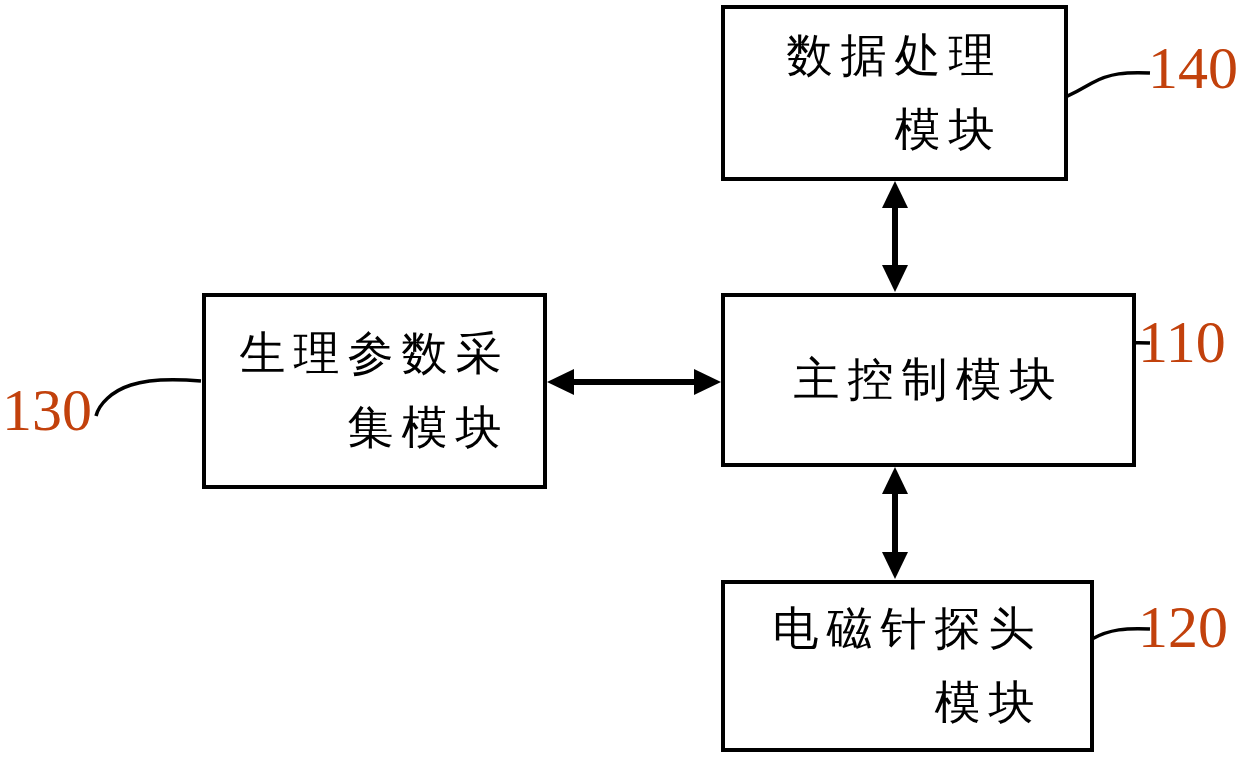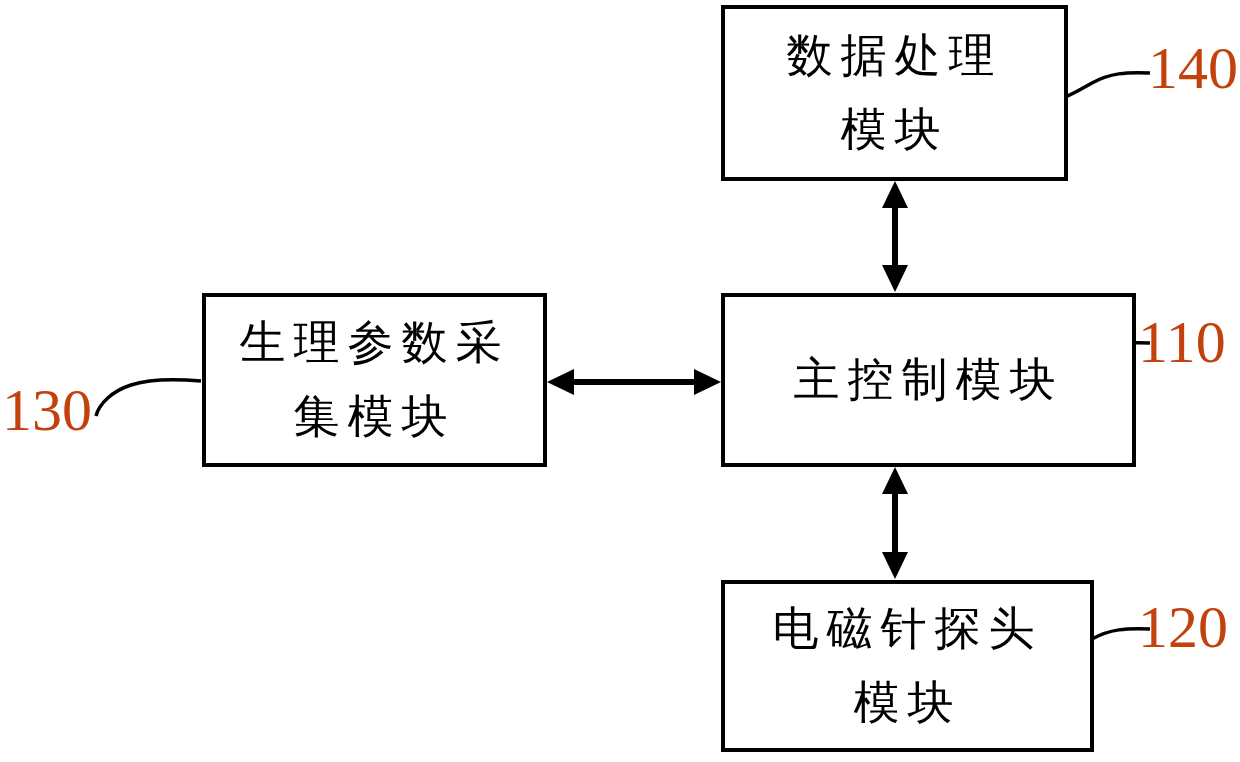--- a/index.html
+++ b/index.html
@@ -23,33 +23,33 @@
     height: 762px;
   }
   .module-box {
     position: absolute;
     box-sizing: border-box;
     border: 4px solid #000000;
     background: #ffffff;
     display: flex;
     align-items: center;
     justify-content: center;
-    text-align: center;
+    text-align: right;
   }
   .module-box .module-label {
     font-size: 46px;
     line-height: 74px;
     letter-spacing: 8px;
     color: #000000;
     white-space: pre-line;
     font-weight: 500;
   }
   .box-top    { left: 721px; top: 5px;   width: 347px; height: 176px; }
   .box-middle { left: 721px; top: 293px; width: 415px; height: 174px; }
-  .box-left   { left: 202px; top: 293px; width: 345px; height: 174px; }
+  .box-left   { left: 202px; top: 293px; width: 345px; height: 196px; }
   .box-bottom { left: 721px; top: 580px; width: 373px; height: 172px; }
   .ref-label {
     position: absolute;
     font-size: 60px;
     line-height: 1;
     color: #c2410c;
     font-family: "Liberation Serif", serif;
   }
   .ref-140 { left: 1148px; top: 38px; }
   .ref-110 { left: 1138px; top: 312px; }

